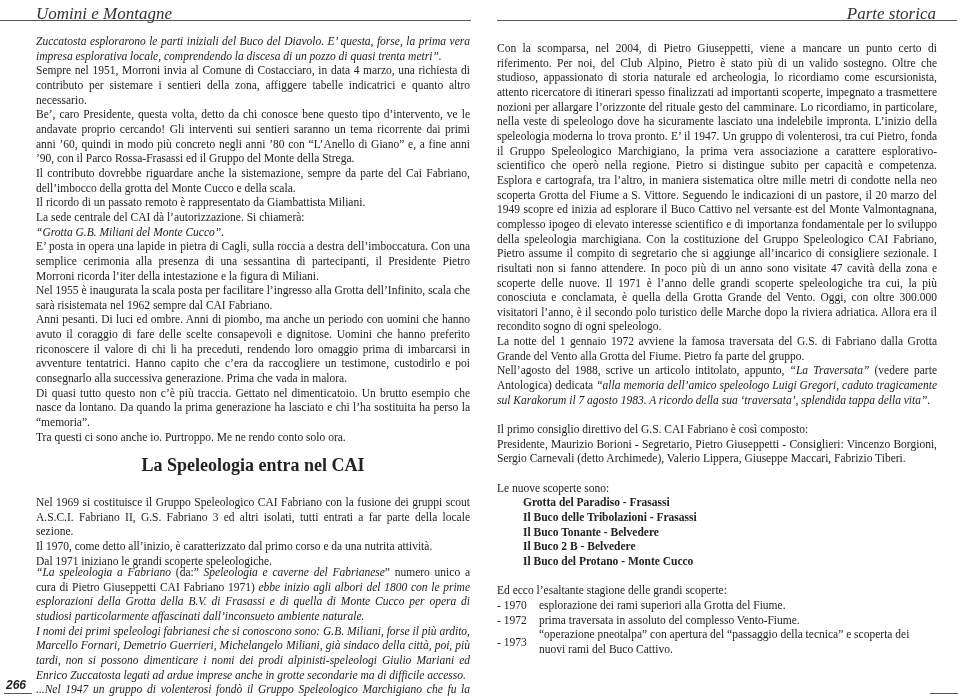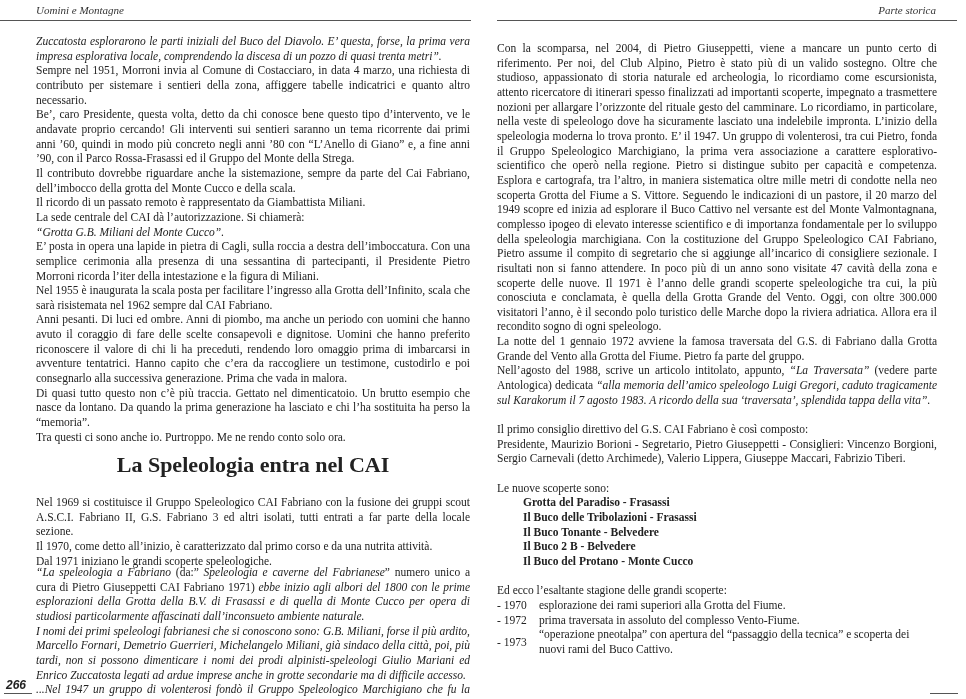--- a/index.html
+++ b/index.html
@@ -1,33 +1,33 @@
 <!DOCTYPE html>
 <html><head>
 <meta charset="utf-8">
 <style>
   html, body { margin:0; padding:0; background:#ffffff; }
   body { width:966px; height:699px; position:relative; overflow:hidden;
          font-family:"Liberation Serif", "DejaVu Serif", serif; color:#222; }
   .page { position:absolute; top:0; height:699px; }
   .page-left { left:0; width:483px; }
   .page-right { left:483px; width:483px; }
-  .running-head { position:absolute; top:4px; font-style:italic; font-size:11px; color:#333; }
+  .running-head { position:absolute; top:4px; font-style:italic; font-size:17px; color:#333; }
   .page-left .running-head { left:36px; }
   .page-right .running-head { right:30px; }
   .head-rule { position:absolute; top:20px; height:0; border-top:1px solid #555; }
   .page-left .head-rule { left:0; width:471px; }
   .page-right .head-rule { left:14px; width:460px; }
   .body-text { position:absolute; font-size:11.5px; line-height:14.65px; text-align:justify; }
   .page-left .body-text { left:36px; width:434px; }
   .page-right .body-text { left:14px; width:440px; }
   .body-text p { margin:0; }
   .it { font-style:italic; }
   .gap { height:14.65px; }
-  .section-title { text-align:center; font-weight:bold; font-size:22px; line-height:22px; margin:0; }
+  .section-title { text-align:center; font-weight:bold; font-size:18px; line-height:22px; margin:0; }
   .indent-list { padding-left:26px; margin:0; list-style:none; }
   .indent-list li { margin:0;font-weight:bold; }
   .year-list { margin:0; padding:0; list-style:none; }
   .year-list li { display:flex;align-items:center; }
   .year-list .yr { flex:0 0 42px; white-space:nowrap; }
   .year-list .tx { flex:1; text-align:left; }
   .page-number { position:absolute; font-family:Liberation Sans, sans-serif;
                  font-weight:bold; font-style:italic; font-size:12px; color:#222; }
   .pn-left { left:6px; top:678px; }
   .pn-right { right:12px; top:678px;margin-top:44px; }

